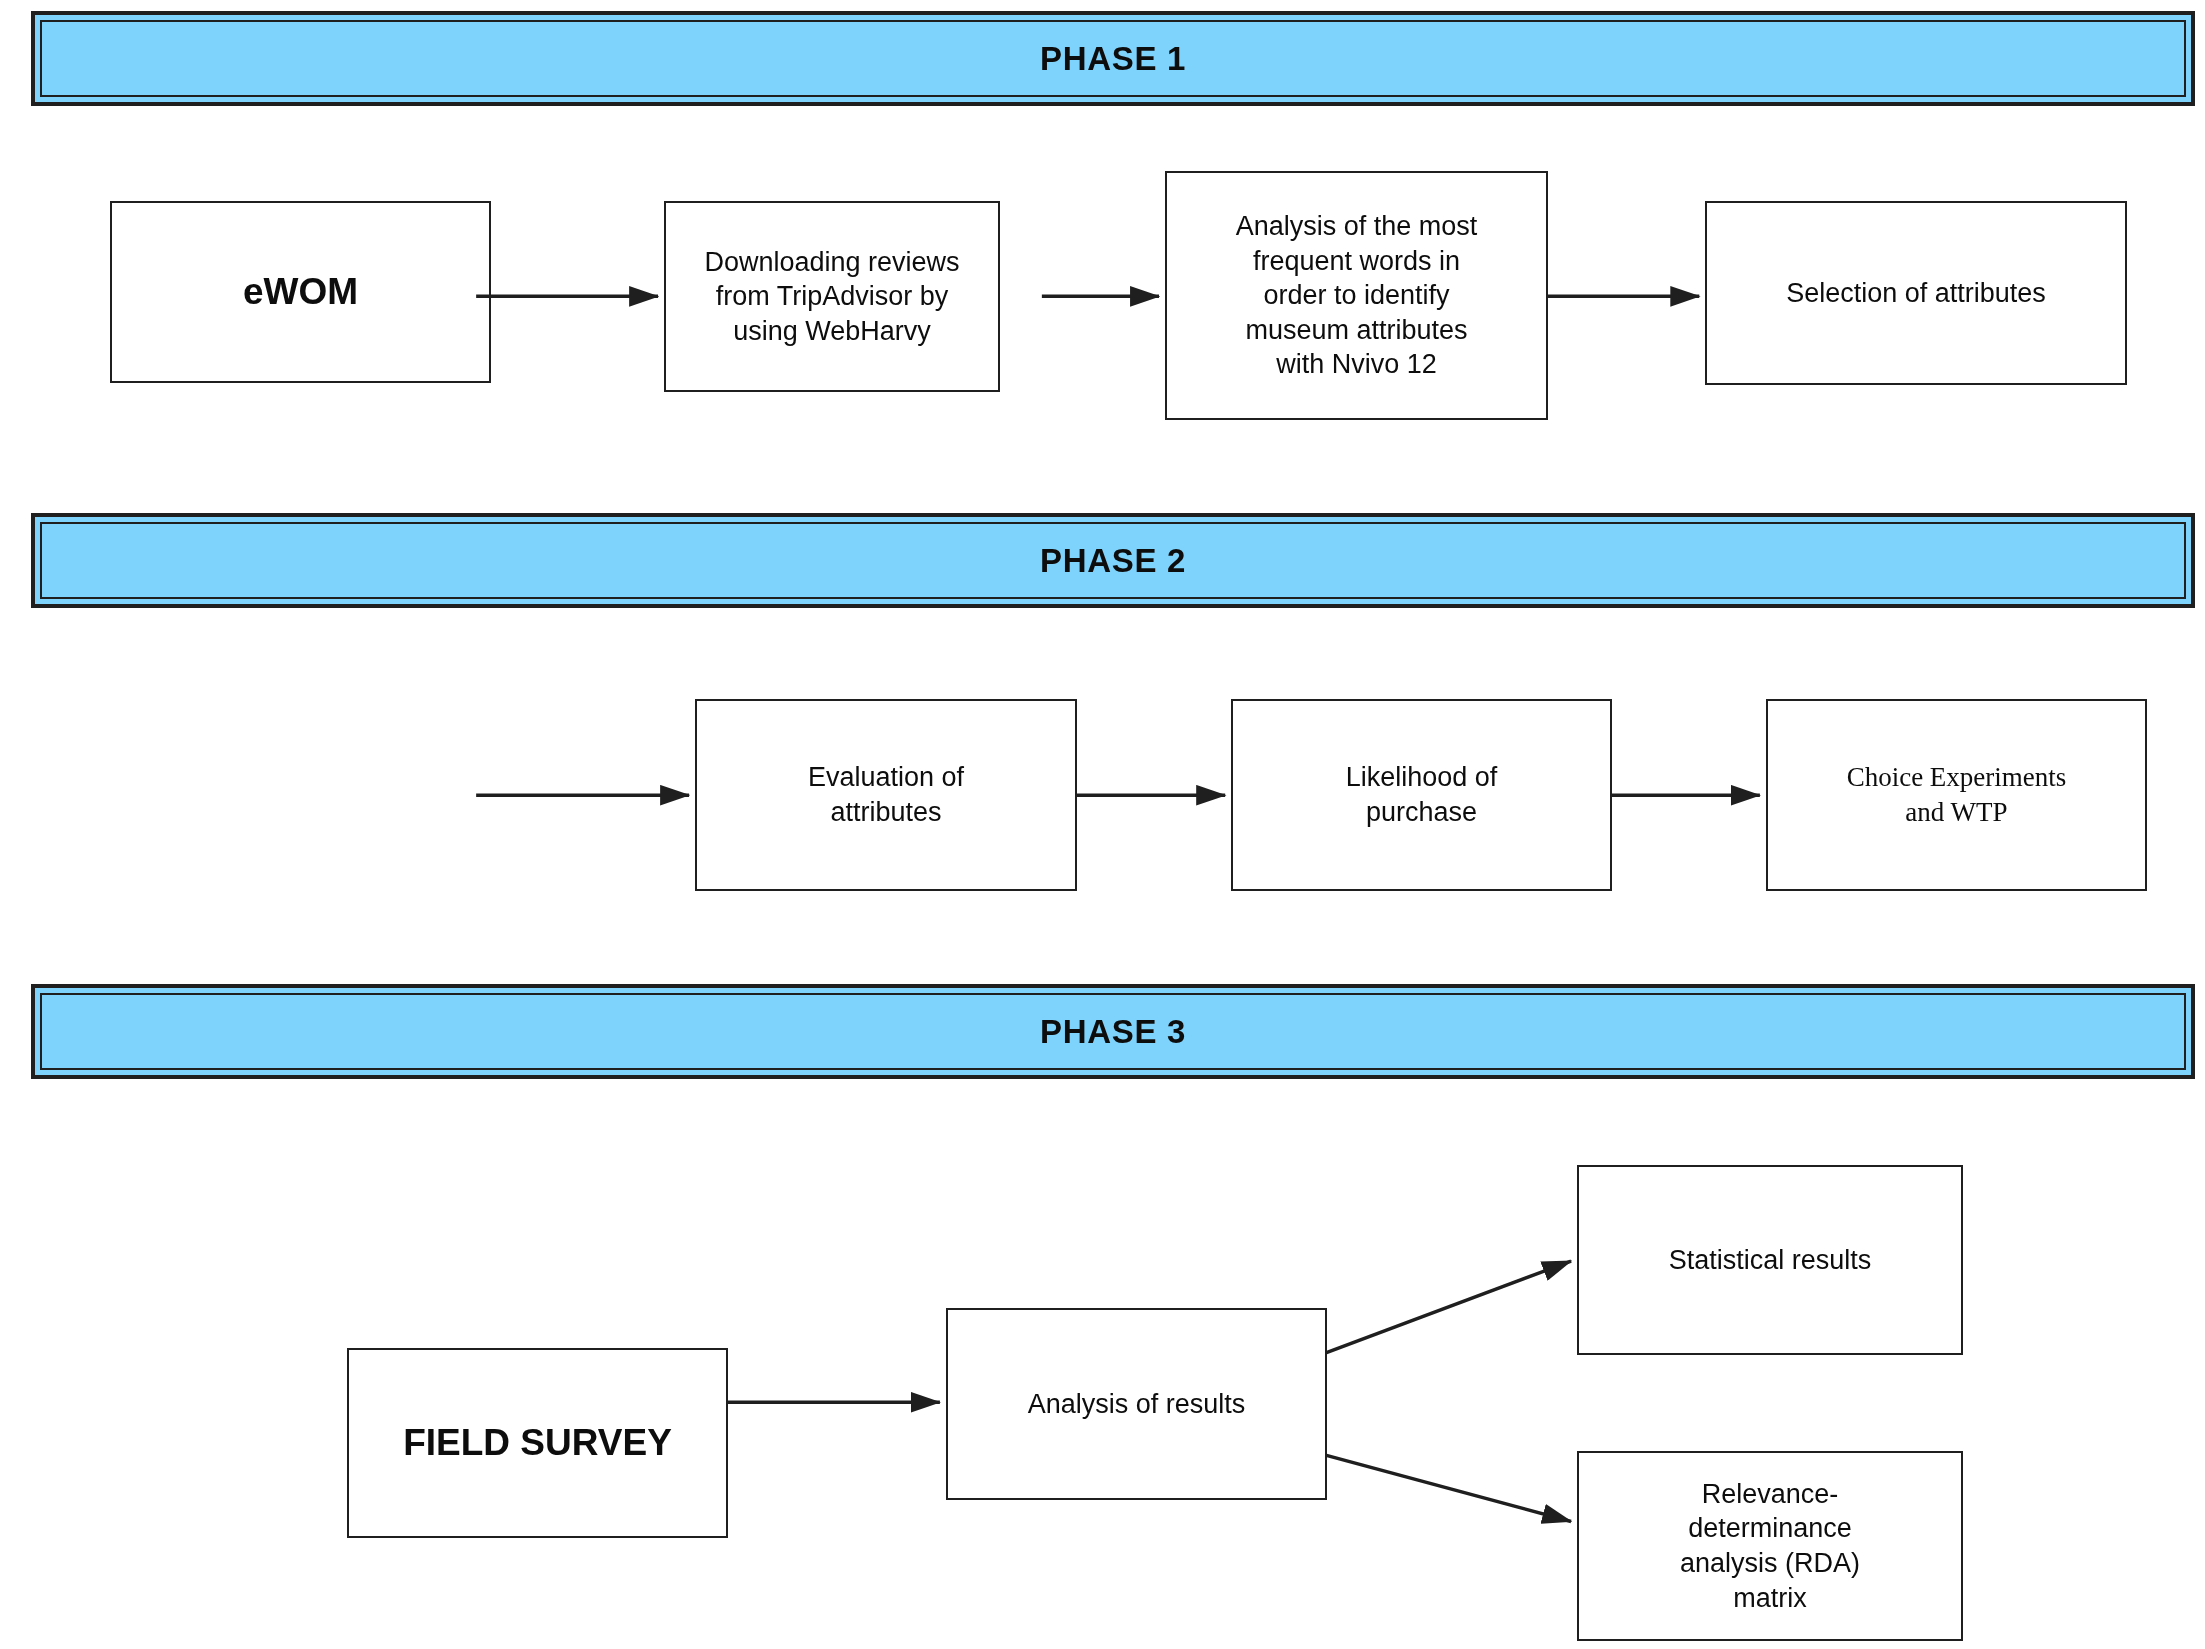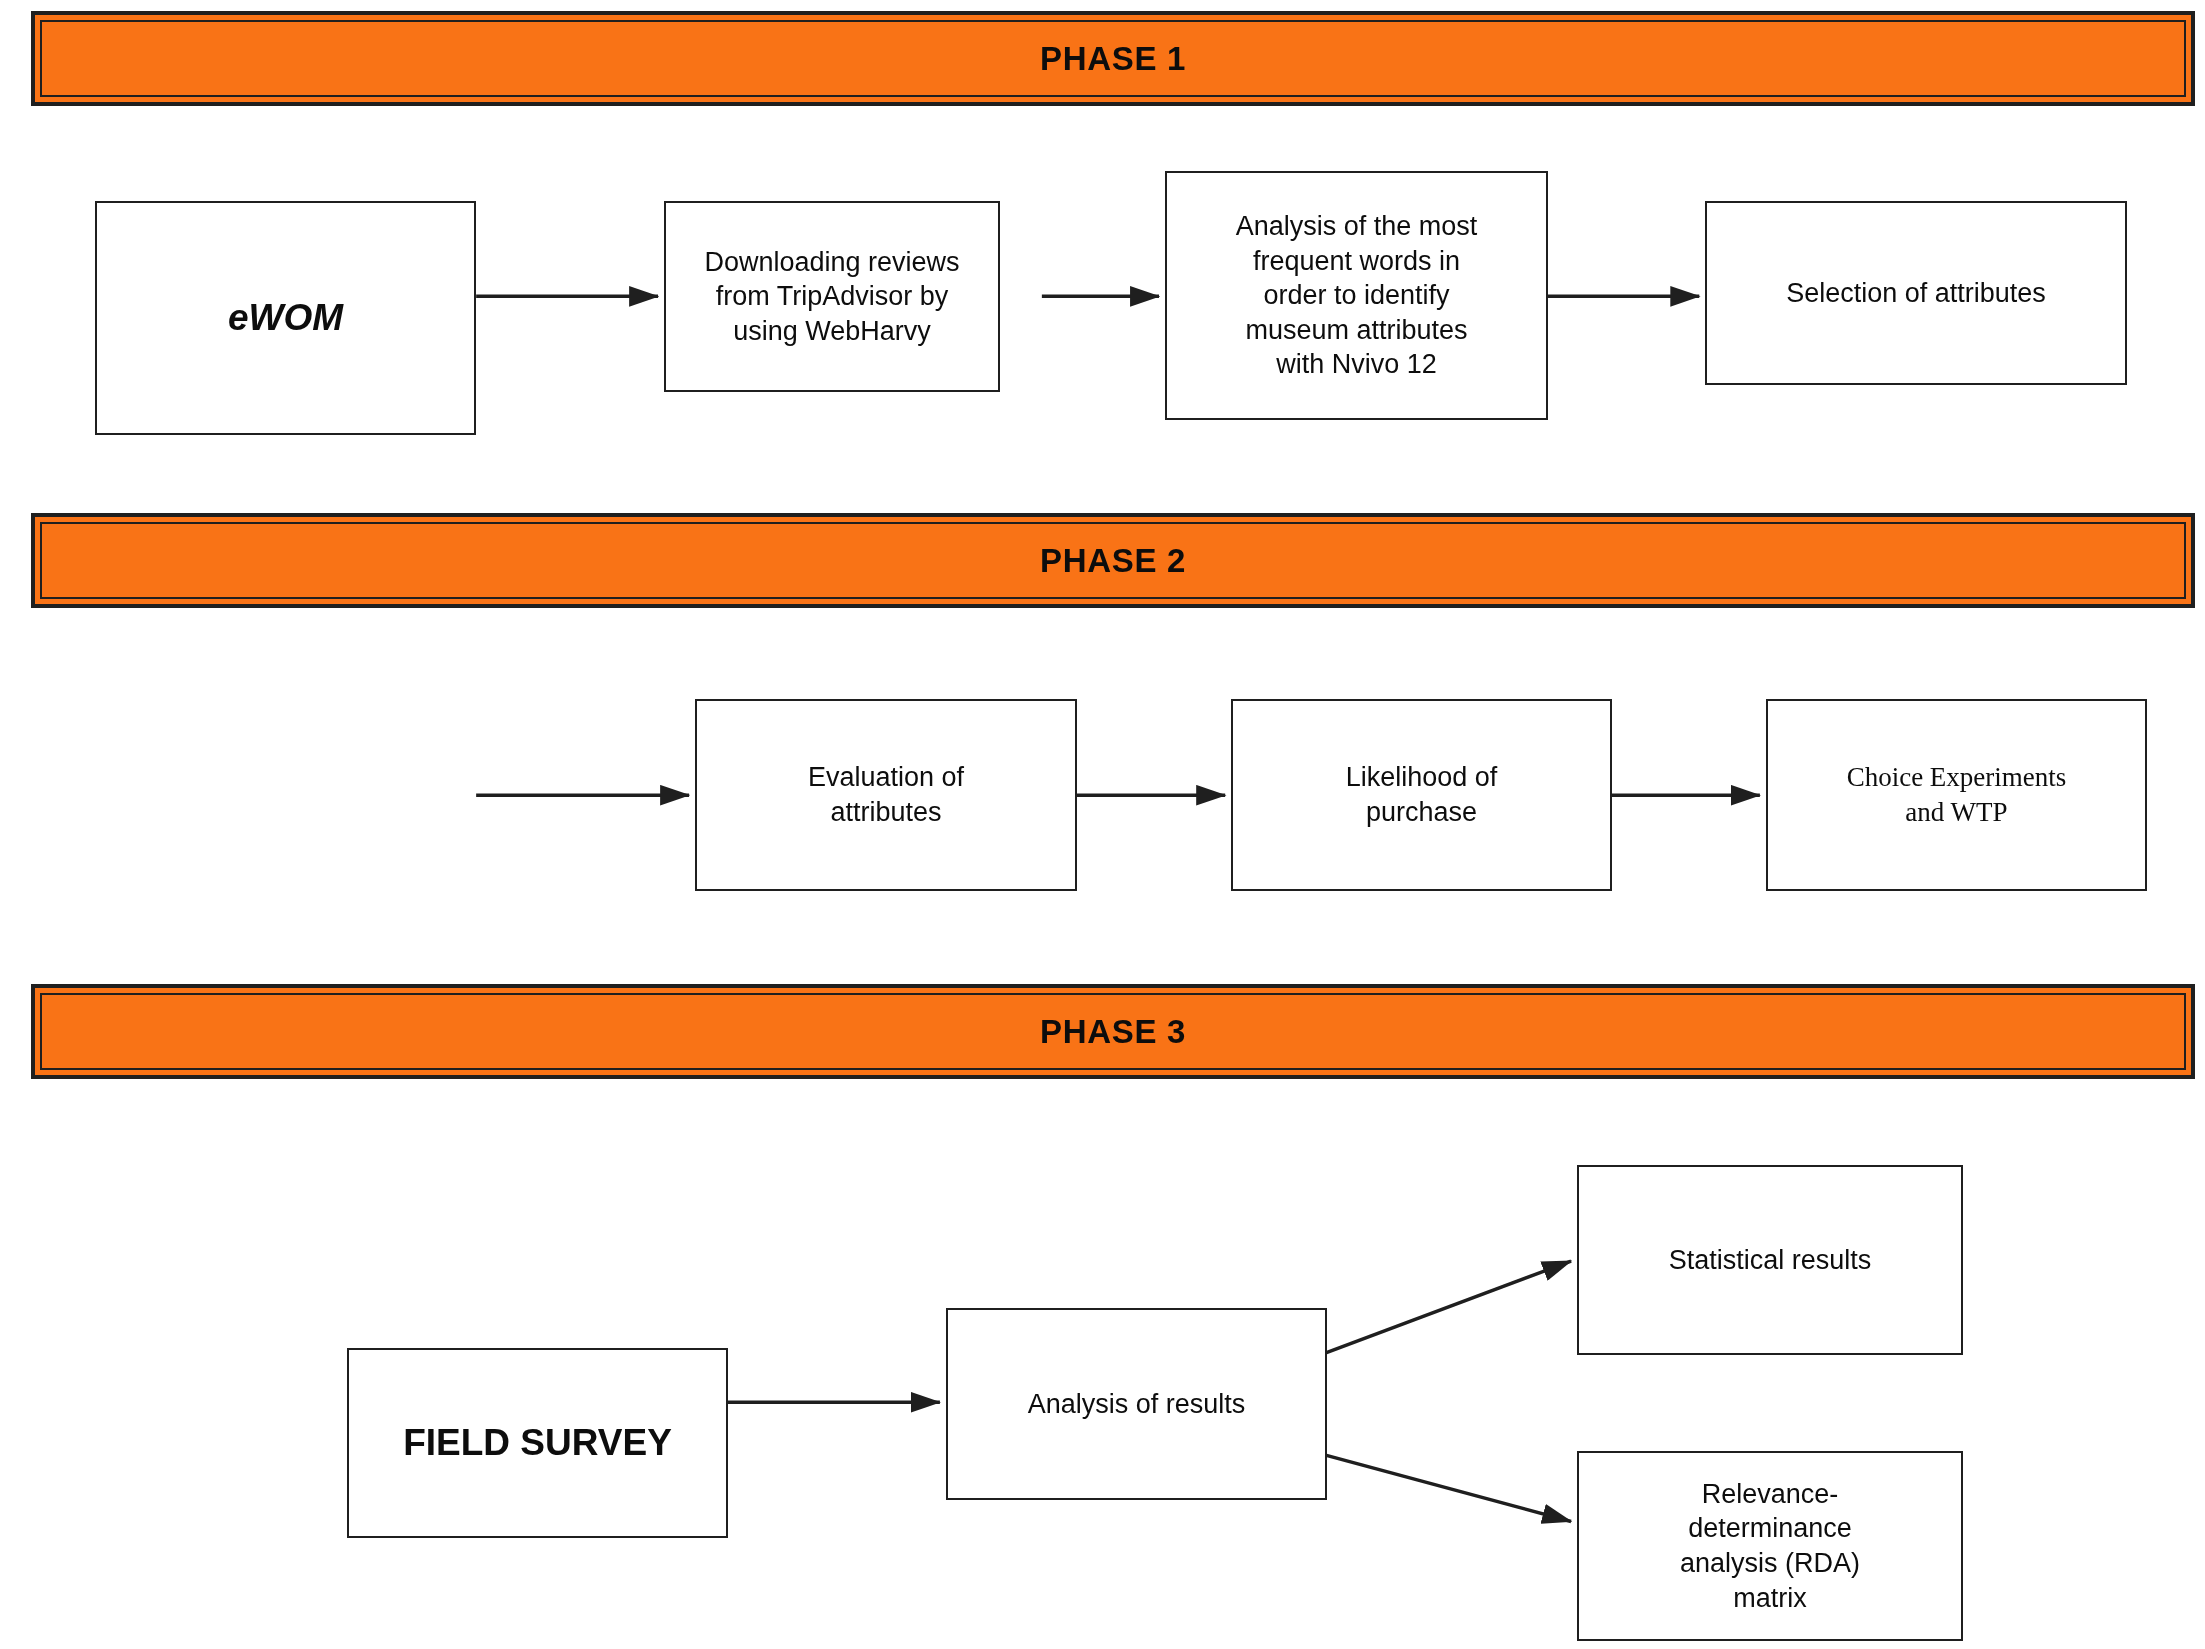--- a/index.html
+++ b/index.html
@@ -15,21 +15,21 @@
     background: #ffffff;
     font-family: "Liberation Sans", "DejaVu Sans", sans-serif;
     color: #0d0d0d;
   }
   .banner {
     position: absolute;
     left: 31px;
     width: 2164px;
     height: 95px;
     border: 4.1px solid #1f1f1f;
-    background: #f97316;
+    background: #7dd3fc;
     box-sizing: border-box;
     padding: 4.8px;
   }
   .banner-inner {
     width: 100%;
     height: 100%;
     border: 2.1px solid #1f1f1f;
     box-sizing: border-box;
     display: flex;
     align-items: center;
@@ -77,21 +77,21 @@
 <body>
 
 <div class="canvas">
 
   <div class="banner" style="top:11px;">
     <div class="banner-inner">
       <span class="banner-title">PHASE 1</span>
     </div>
   </div>
 
-  <div class="node bold" style="left:95px; top:201px; width:381px; height:234px;font-style:italic;">
+  <div class="node bold" style="left:110px; top:201px; width:381px; height:182px;">
     <span class="node-label">eWOM</span>
   </div>
   <div class="node" style="left:664px; top:201px; width:336px; height:191px;">
     <span class="node-label">Downloading reviews
 from TripAdvisor by
 using WebHarvy</span>
   </div>
   <div class="node" style="left:1165px; top:171px; width:383px; height:249px;">
     <span class="node-label">Analysis of the most
 frequent words in

